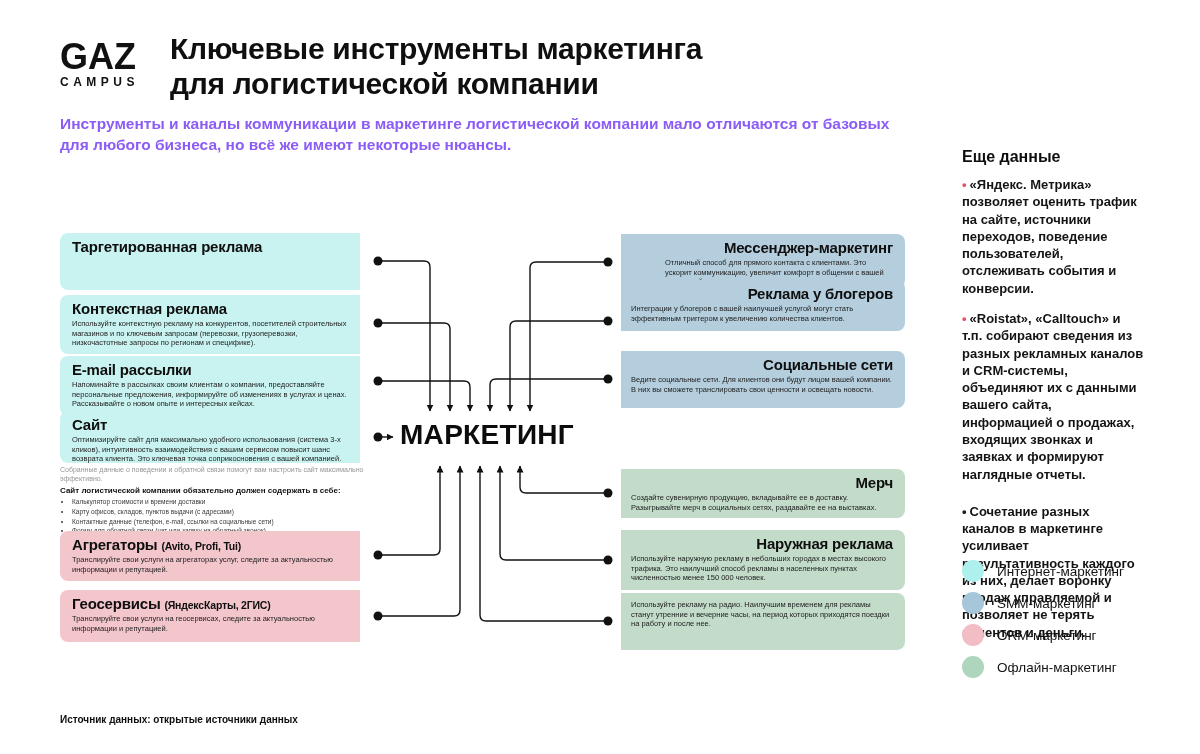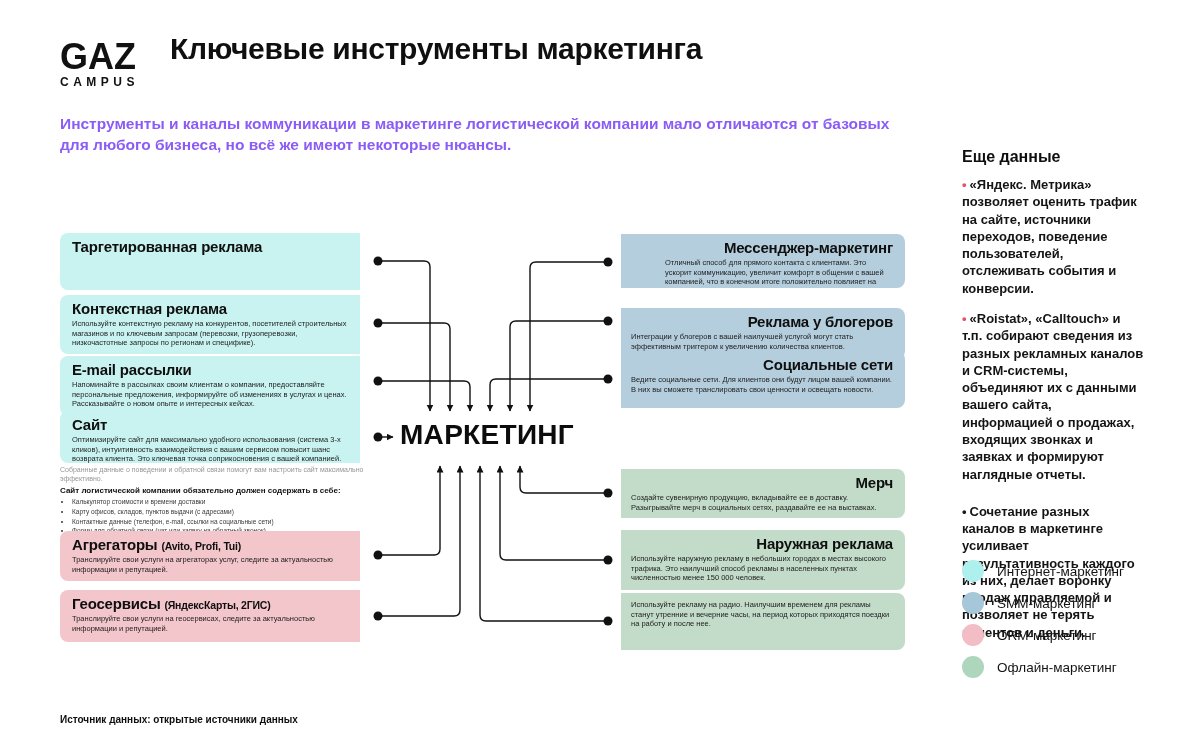--- a/index.html
+++ b/index.html
@@ -61,20 +61,21 @@
 
 <div class="page">
 
   <div class="logo">
     <div class="logo-gaz">GAZ</div>
     <div class="logo-campus">CAMPUS</div>
   </div>
 
   <h1 class="title">
     <div>Ключевые инструменты маркетинга</div>
+    <div>для логистической компании</div>
   </h1>
 
   <p class="intro">Инструменты и каналы коммуникации в маркетинге логистической компании мало отличаются от базовых для любого бизнеса, но всё же имеют некоторые нюансы.</p>
 
   <div class="lbox internet" style="top: 233px; height: 57px; background: rgb(201, 243, 240);">
     <div class="btitle">Таргетированная реклама</div>
   </div>
   <div class="lbox internet" style="top: 295px; height: 59px; background: rgb(201, 243, 240);">
     <div class="btitle">Контекстная реклама</div>
     <div class="bbody">Используйте контекстную рекламу на конкурентов, посетителей строительных магазинов и по ключевым запросам (перевозки, грузоперевозки, низкочастотные запросы по регионам и специфике).</div>
@@ -107,21 +108,21 @@
   </div>
   <div class="lbox orm" style="top: 590px; height: 52px; background: rgb(243, 198, 204);">
     <div class="btitle"><span>Геосервисы</span> <span class="suffix">(ЯндексКарты, 2ГИС)</span></div>
     <div class="bbody">Транслируйте свои услуги на геосервисах, следите за актуальностью информации и репутацией.</div>
   </div>
 
   <div class="rbox smm" style="top: 234px; height: 54px; background: rgb(181, 206, 221); padding-left: 44px;">
     <div class="btitle">Мессенджер-маркетинг</div>
     <div class="bbody">Отличный способ для прямого контакта с клиентами. Это ускорит коммуникацию, увеличит комфорт в общении с вашей компанией, что в конечном итоге положительно повлияет на лояльность.</div>
   </div>
-  <div class="rbox smm" style="top: 308px; height: 51px; background: rgb(181, 206, 221);">
+  <div class="rbox smm" style="top: 280px; height: 51px; background: rgb(181, 206, 221);">
     <div class="btitle">Реклама у блогеров</div>
     <div class="bbody">Интеграции у блогеров с вашей наилучшей услугой могут стать эффективным триггером к увеличению количества клиентов.</div>
   </div>
   <div class="rbox smm" style="top: 351px; height: 57px; background: rgb(181, 206, 221);">
     <div class="btitle">Социальные сети</div>
     <div class="bbody">Ведите социальные сети. Для клиентов они будут лицом вашей компании. В них вы сможете транслировать свои ценности и освещать новости.</div>
   </div>
   <div class="rbox offline" style="top: 469px; height: 49px; background: rgb(195, 220, 201);">
     <div class="btitle">Мерч</div>
     <div class="bbody">Создайте сувенирную продукцию, вкладывайте ее в доставку. Разыгрывайте мерч в социальных сетях, раздавайте ее на выставках.</div>

